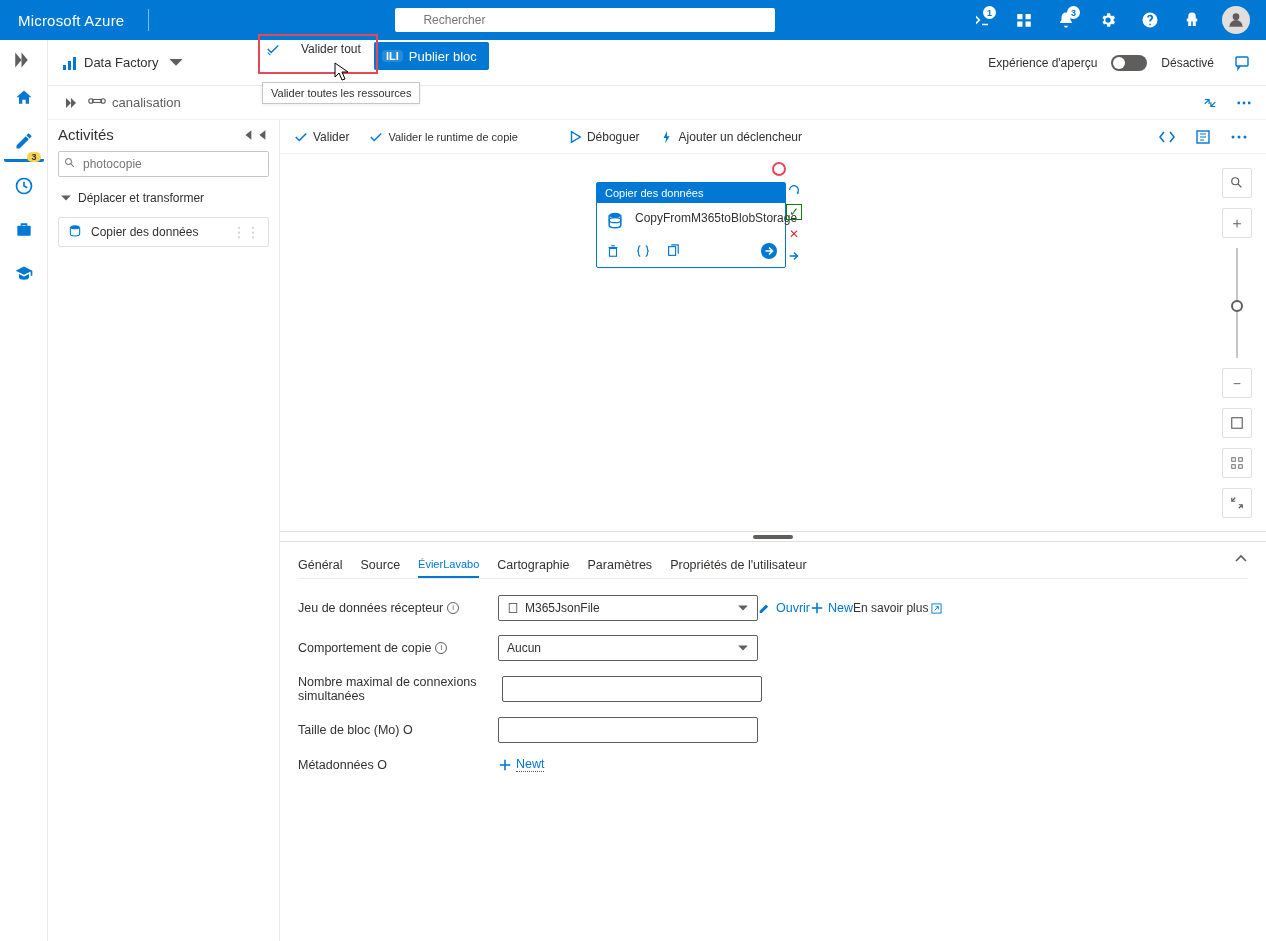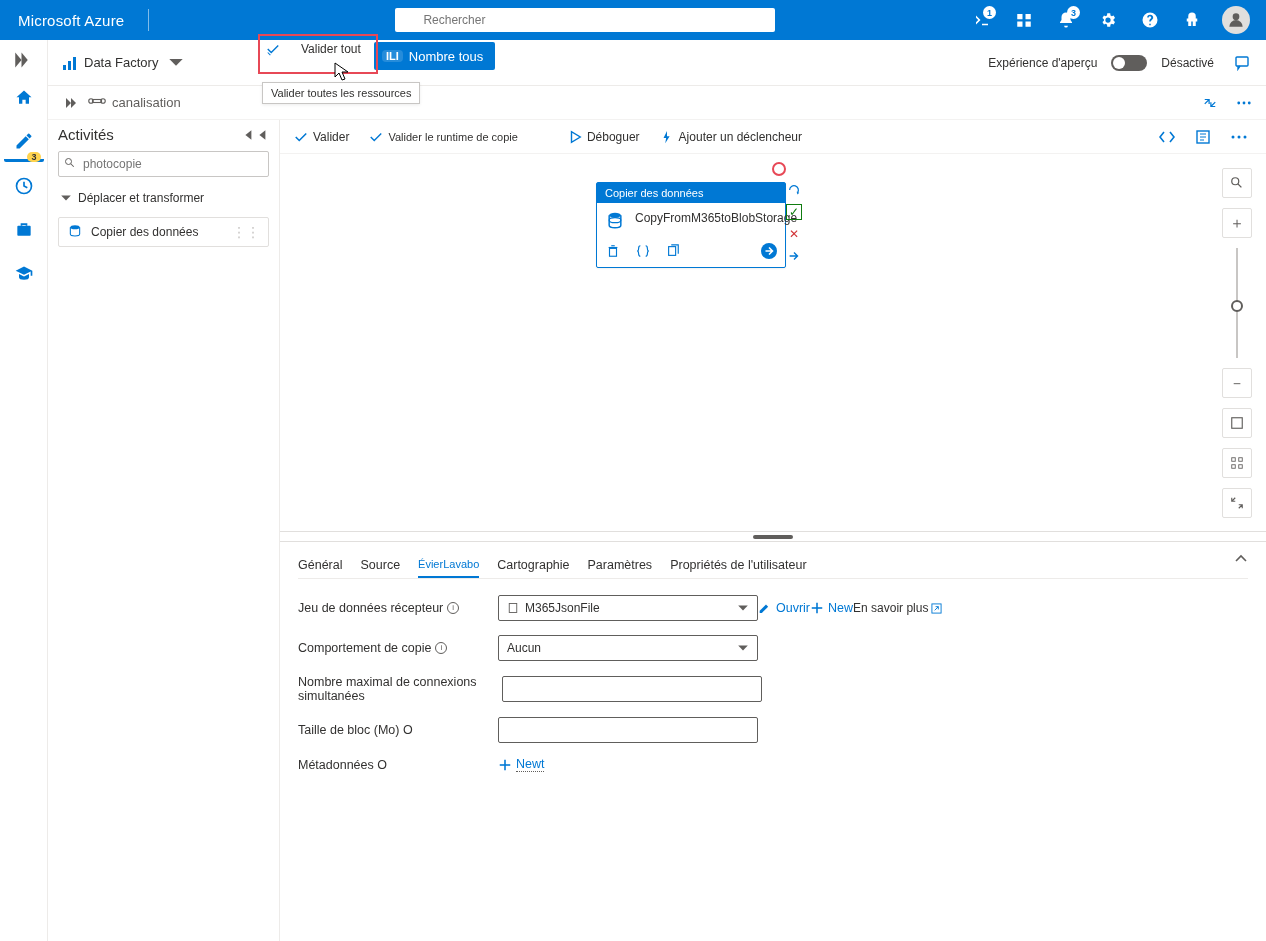--- a/index.html
+++ b/index.html
@@ -262,21 +262,21 @@
             <path d="M2 12l3 3" stroke="#0078d4" stroke-width="1.2" fill="none"></path>
           </svg>
         <span>Valider tout</span>
       </div>
       <svg class="cursor-img" width="16" height="20" viewBox="0 0 16 20">
           <path d="M1 1l0 14 4-4 3 7 3-1-3-7 6 0z" fill="#fff" stroke="#000" stroke-width="1"></path>
         </svg>
       <div class="tooltip">Valider toutes les ressources</div>
       <div class="publish-pill">
         <span class="pb-ili">ILI</span>
-        <span>Nombre tous</span>
+        <span>Publier bloc</span>
       </div>
       <div class="preview-toggle">
         <span class="preview-label">Expérience d'aperçu</span>
         <div class="toggle"></div>
         <span class="preview-label">Désactivé</span>
         <div class="tb-icon-right">
           <svg viewBox="0 0 16 16">
               <rect x="2" y="2" width="12" height="9" rx="1" fill="none" stroke="#0078d4" stroke-width="1.4"></rect>
               <path d="M6 11l-2 3v-3" fill="none" stroke="#0078d4" stroke-width="1.4"></path>
             </svg>

